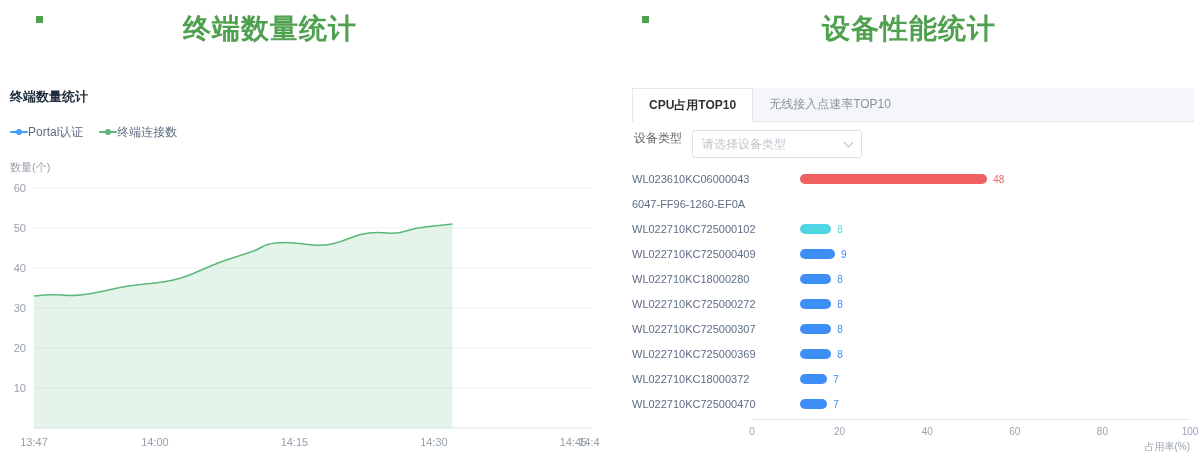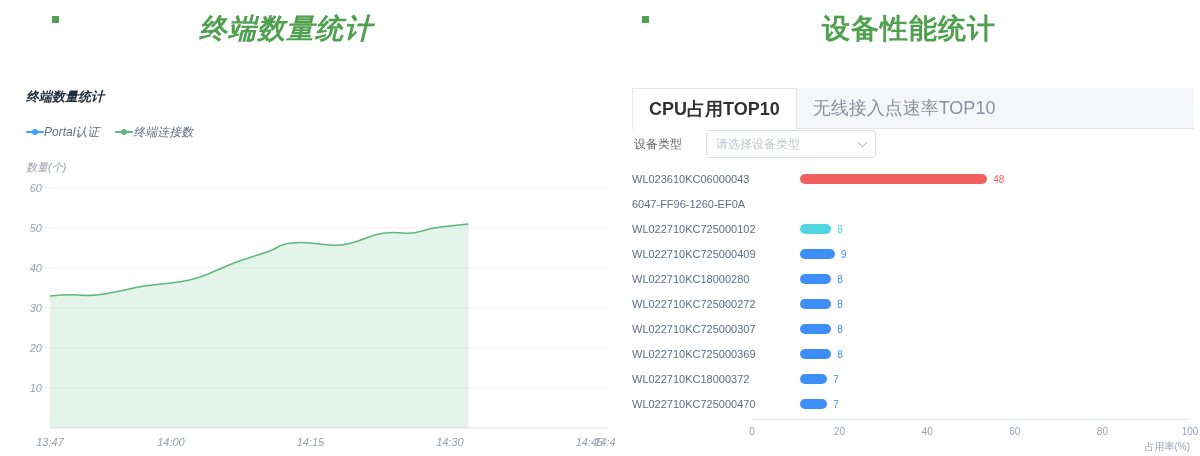--- a/index.html
+++ b/index.html
@@ -1,21 +1,21 @@
 <!DOCTYPE html>
 <html><head>
 <meta charset="utf-8">
 <style>
   html,body{margin:0;padding:0;}
   body{
     width:1200px;height:456px;background:#ffffff;position:relative;overflow:hidden;
     font-family:"Liberation Sans","DejaVu Sans",sans-serif;color:#303133;
   }
   .half{position:absolute;top:0;height:456px;}
-  .half.left{left:16px;width:612px;font-style:italic;}
+  .half.left{left:0;width:612px;}
   .half.right{left:618px;width:582px;}
 
   .big-heading{
     position:absolute;top:10px;left:0;width:540px;text-align:center;
     font-size:28px;font-weight:bold;letter-spacing:1px;margin:0;
   }
   .half.right .big-heading{width:582px;}
   .corner-marker{position:absolute;width:7px;height:7px;top:16px;}
   .half.left .corner-marker{left:36px;}
   .half.right .corner-marker{left:24px;}
@@ -44,26 +44,26 @@
   }
   .y-axis-name{position:absolute;left:10px;top:160px;font-size:11px;color:#99a0ab;}
   #line-chart{position:absolute;left:4px;top:178px;}
   svg text.tick{fill:#99a0ab;font-size:11px;}
 
   
   .tab-bar{
     position:absolute;left:14px;right:6px;top:88px;display:flex;align-items:stretch;
     background:#f4f6f9;border-bottom:1px solid #e4e7ed;
   }
-  .tab{padding:8px 16px;font-size:18px;color:#8a919f;cursor:pointer;white-space:nowrap;}
+  .tab{padding:8px 16px;font-size:12px;color:#8a919f;cursor:pointer;white-space:nowrap;}
   .tab.active{
     background:#fff;color:#303133;font-weight:bold;
     border:1px solid #e4e7ed;border-bottom:none;margin-bottom:-1px;
   }
-  .filter-row{position:absolute;left:16px;top:130px;display:flex;align-items:center;gap:24px;}
+  .filter-row{position:absolute;left:16px;top:130px;display:flex;gap:10px;}
   .filter-label{font-size:12px;color:#606266;}
   .filter-select{width:150px;justify-content:space-between;}
   .placeholder{color:#c0c4cc;}
   #bar-chart{position:absolute;left:14px;right:10px;top:166px;}
   .bar-row{display:flex;align-items:center;height:25px;gap:48px;}
   .bar-cat{width:110px;flex:none;text-align:right;padding-right:10px;font-size:11px;color:#5f6d85;white-space:nowrap;}
   .bar-track{flex:1;position:relative;height:100%;}
   .bar{position:absolute;left:0;top:50%;transform:translateY(-50%);height:10px;border-radius:5px;cursor:pointer;}
   .bar-val{position:absolute;top:50%;transform:translateY(-50%);font-size:10px;white-space:nowrap;}
   .bar-axis{display:flex;margin-top:3px;}

